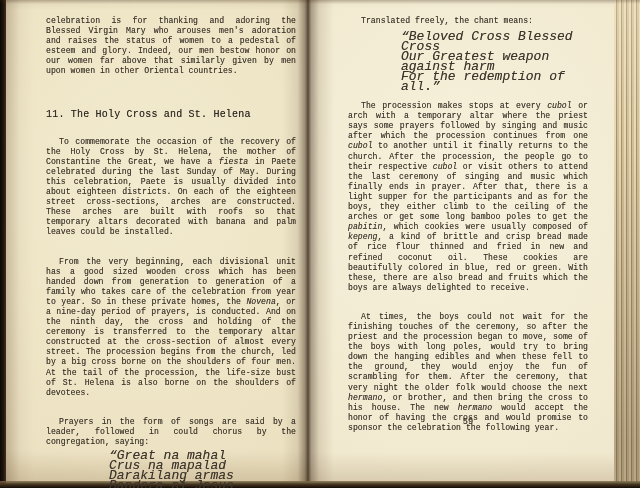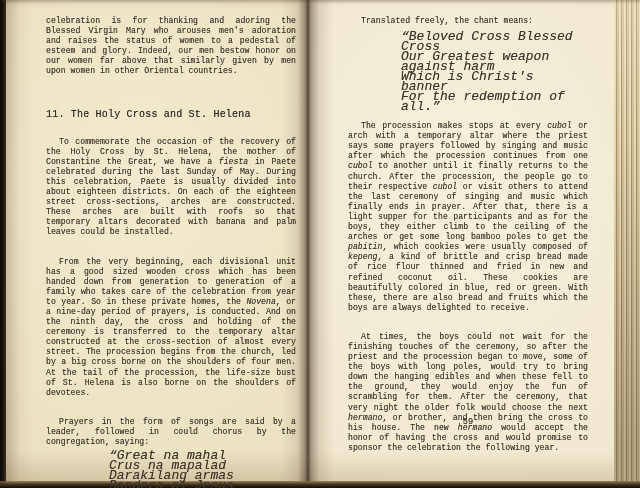--- a/index.html
+++ b/index.html
@@ -112,21 +112,20 @@
         <div>Bandera ni Jesus</div>
         <div>Pagsakup sa lahat.”</div>
       </div>
   </div>
 
   <div class="col col-right">
     <p class="body-text indent p-intro">Translated freely, the chant means:</p>
     <div class="verse verse-right">
         <div>“Beloved Cross Blessed Cross</div>
         <div>Our Greatest weapon against harm</div>
-        <div>Which is Christ's banner</div>
         <div>For the redemption of all.”</div>
       </div>
     <p class="body-text indent p-after-verse"><span>The procession makes stops at every </span><span class="it">cubol</span><span> or arch with a temporary altar where the priest says some prayers followed by singing and music after which the procession continues from one </span><span class="it">cubol</span><span> to another until it finally returns to the church.  After the procession, the people go to their respective </span><span class="it">cubol</span><span> or visit others to attend the last ceremony of singing and music which finally ends in prayer.  After that, there is a light supper for the participants and as for the boys, they either climb to the ceiling of the arches or get some long bamboo poles to get the </span><span class="it">pabitin</span><span>, which cookies were usually composed of </span><span class="it">kepeng</span><span>, a kind of brittle and crisp bread made of rice flour thinned and fried in new and refined coconut oil.  These cookies are beautifully colored in blue, red or green.  With these, there are also bread and fruits which the boys are always delighted to receive.</span></p>
     <p class="body-text indent spaced"><span>At times, the boys could not wait for the finishing touches of the ceremony, so after the priest and the procession began to move, some of the boys with long poles, would try to bring down the hanging edibles and when these fell to the ground, they would enjoy the fun of scrambling for them.  After the ceremony, that very night the older folk would choose the next </span><span class="it">hermano</span><span>, or brother, and then bring the cross to his house.  The new </span><span class="it">hermano</span><span> would accept the honor of having the cross and would promise to sponsor the celebration the following year.</span></p>
   </div>
   <div class="page-num num-right">59</div>
 
 </div>
 
 </body></html>

